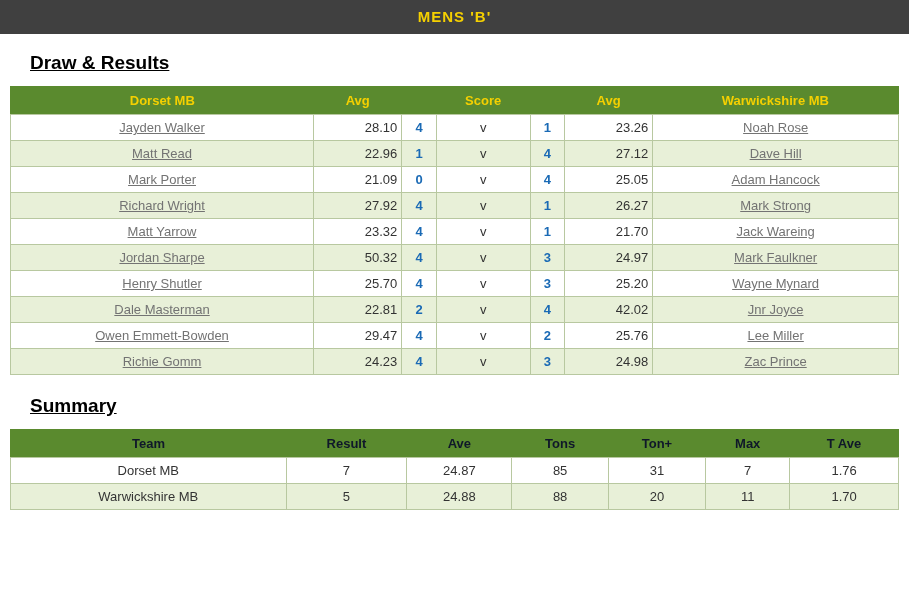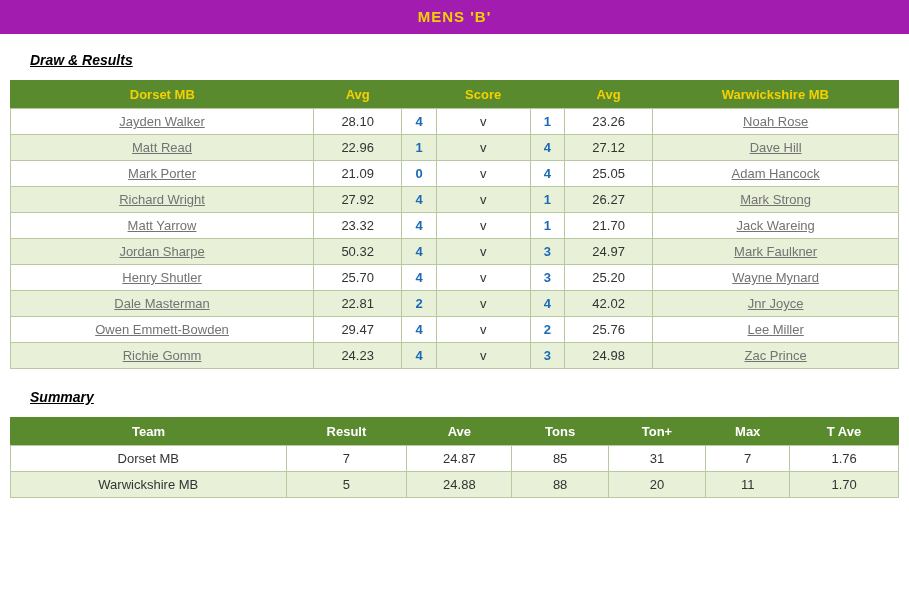--- a/index.html
+++ b/index.html
@@ -12,37 +12,36 @@
     }
 
     .page-container {
       width: 909px;
       background: #fff;
       padding: 0;
     }
 
     
     .title-bar {
-      background-color: #a21caf;
+      background-color: #404040;
       text-align: center;
       padding: 8px 16px;
     }
     .title-bar span {
       color: #f5d000;
       font-weight: bold;
       font-size: 15px;
       letter-spacing: 1px;
     }
 
     
     .section-heading {
-      font-size: 14px;
+      font-size: 19px;
       font-weight: bold;
       text-decoration: underline;
-      font-style: italic;
       margin: 18px 0 12px 30px;
     }
 
     
     .draw-table-container {
       margin: 0 10px 10px 10px;
     }
 
     .draw-table {
       width: 100%;
@@ -80,39 +79,40 @@
       text-decoration: underline;
     }
 
     .draw-table tbody td.score-val {
       color: #1a6ab5;
       font-weight: bold;
     }
 
     .draw-table tbody td.avg-val {
       color: #333;
+      text-align: right;
     }
 
     
     .summary-table-container {
       margin: 0 10px 10px 10px;
     }
 
     .summary-table {
       width: 100%;
       border-collapse: collapse;
       border: 1.5px solid #5a8a2e;
       font-size: 13px;
     }
 
     .summary-table thead tr {
       background-color: #5a8a2e;
     }
     .summary-table thead th {
-      color: #ffffff;
+      color: #0f172a;
       font-weight: bold;
       padding: 6px 4px;
       text-align: center;
     }
 
     .summary-table tbody tr:nth-child(odd) {
       background-color: #ffffff;
     }
     .summary-table tbody tr:nth-child(even) {
       background-color: #e8f0d8;

